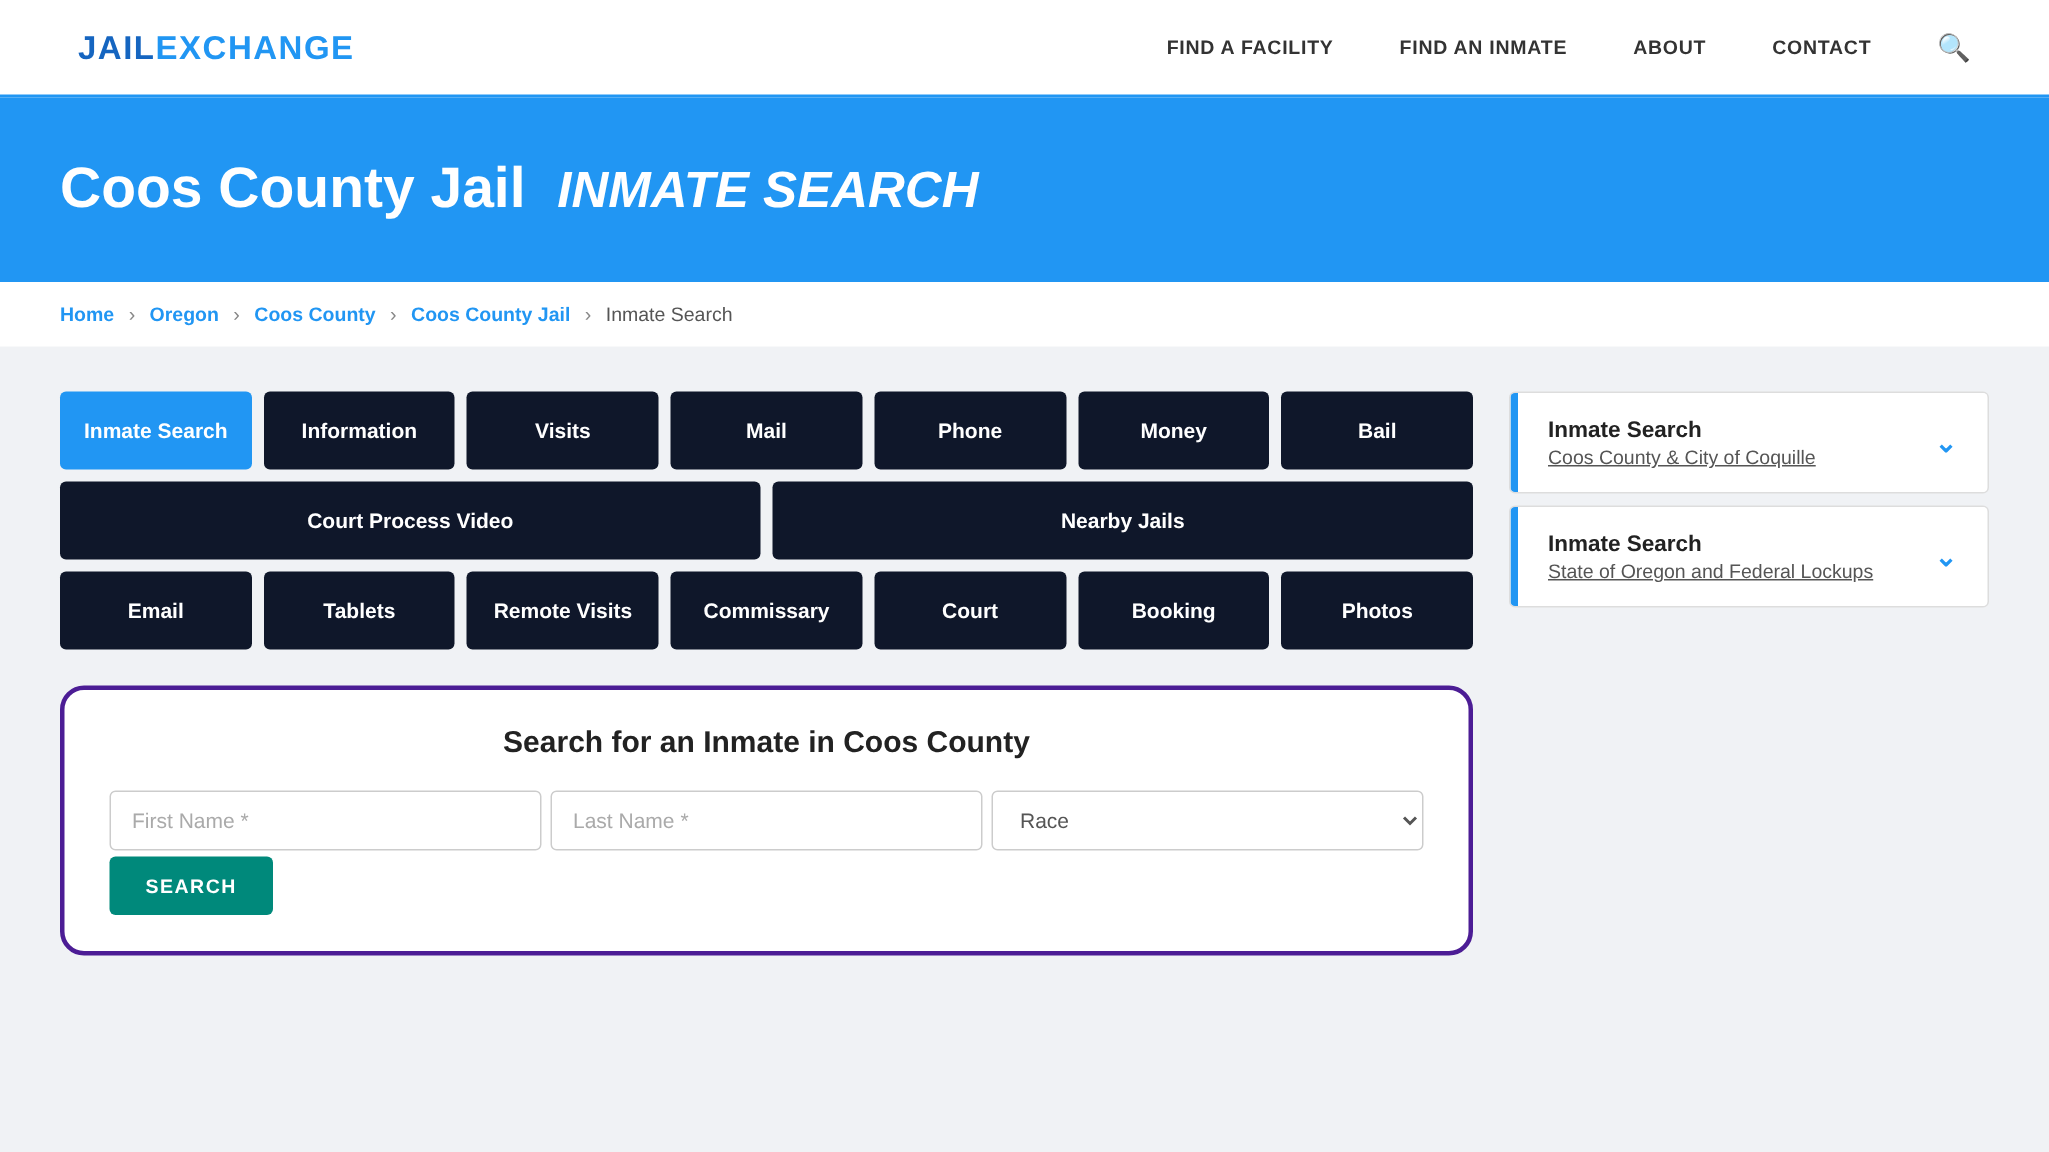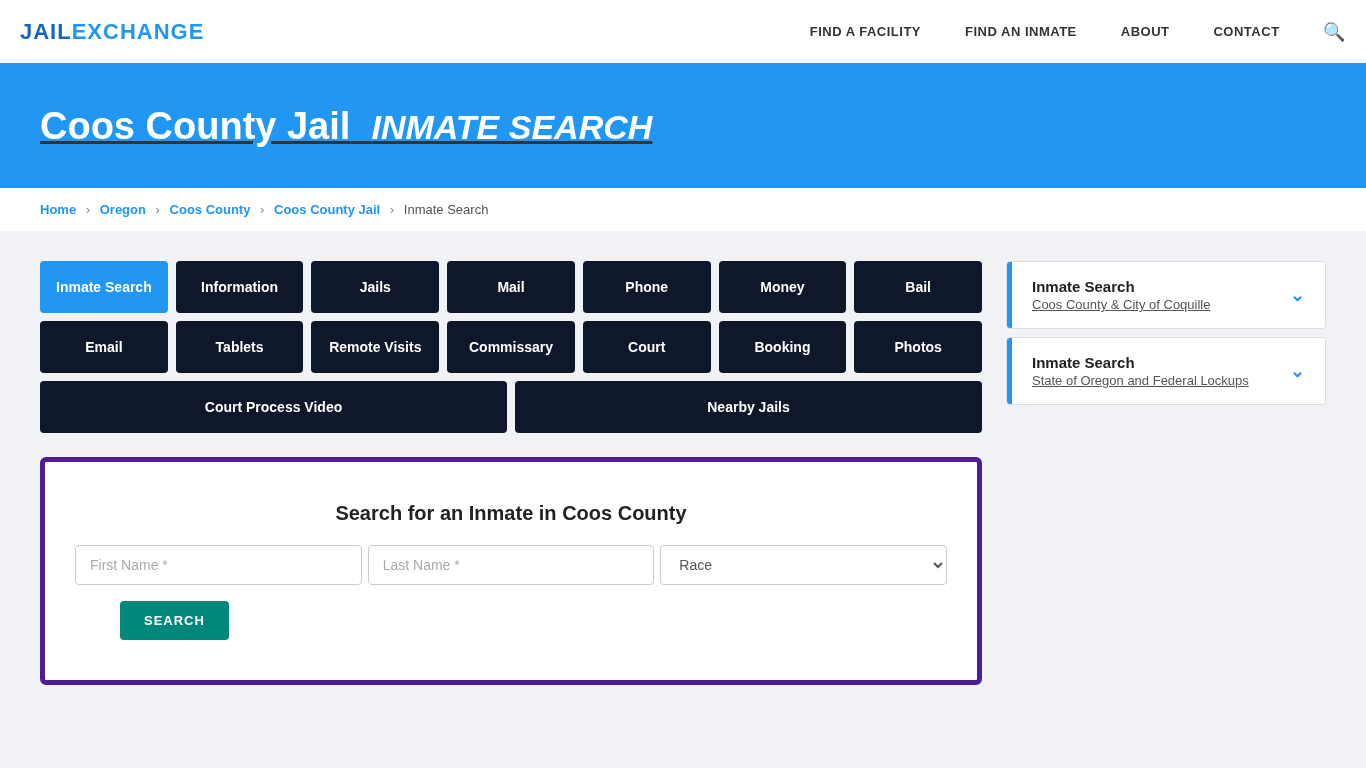--- a/index.html
+++ b/index.html
@@ -5,21 +5,21 @@
     * { box-sizing: border-box; margin: 0; padding: 0; }
     body { font-family: Arial, Helvetica, sans-serif; background: #f0f2f5; color: #333; }
 
     
     header {
       background: #fff;
       border-bottom: 2px solid #2196f3;
       display: flex;
       align-items: center;
       justify-content: space-between;
-      padding: 0 20px;
+      padding: 0 52px;
       height: 65px;
     }
     .logo {
       font-size: 22px;
       font-weight: 900;
       letter-spacing: 1px;
       color: #1565c0;
       text-transform: uppercase;
     }
     .logo span.exchange {
@@ -43,21 +43,20 @@
       border: none;
       cursor: pointer;
       font-size: 18px;
       color: #555;
     }
 
     
     .hero {
       background: #2196f3;
       padding: 40px 40px;
-      text-decoration: underline;
     }
     .hero h1 {
       color: #fff;
       font-size: 38px;
       font-weight: 900;
     }
     .hero h1 em {
       font-style: italic;
       font-weight: 700;
       font-size: 34px;
@@ -112,35 +111,35 @@
       background: #0f172a;
       transition: background 0.2s;
       min-width: 120px;
     }
     .nav-btn.active { background: #2196f3; }
     .nav-btn.wide { flex: 1.2; }
 
     
     .search-box {
       background: #fff;
-      border-radius: 6px;
-      padding: 40px 30px;
-      border: 5px solid #4c1d95;
+      border-radius: 16px;
+      padding: 24px 30px;
+      border: 3px solid #4c1d95;
     }
     .search-box h2 {
       text-align: center;
       font-size: 20px;
       font-weight: 700;
       margin-bottom: 20px;
       color: #222;
     }
     .form-row {
       display: flex;
       gap: 6px;
-      margin-bottom: 16px;
+      margin-bottom: 4px;
       flex-wrap: wrap;
     }
     .form-row input, .form-row select {
       flex: 1;
       padding: 10px 14px;
       border: 1px solid #ccc;
       border-radius: 4px;
       font-size: 14px;
       color: #555;
       background: #fff;
@@ -151,21 +150,20 @@
       background: #00897b;
       color: #fff;
       border: none;
       padding: 12px 24px;
       font-size: 13px;
       font-weight: 700;
       letter-spacing: 1px;
       border-radius: 4px;
       cursor: pointer;
       text-transform: uppercase;
-      margin-left: 45px;
     }
 
     
     .right-col {
       width: 320px;
       flex-shrink: 0;
     }
     .sidebar-card {
       background: #fff;
       border-radius: 4px;
@@ -235,38 +233,38 @@
 </div>
 
 <div class="main-content">
 
   <div class="left-col">
 
     <div class="nav-buttons">
       <div class="nav-row">
         <button class="nav-btn active">Inmate Search</button>
         <button class="nav-btn">Information</button>
-        <button class="nav-btn">Jails</button>
+        <button class="nav-btn">Visits</button>
         <button class="nav-btn">Mail</button>
         <button class="nav-btn">Phone</button>
         <button class="nav-btn">Money</button>
         <button class="nav-btn">Bail</button>
+      </div>
+      <div class="nav-row centered">
+        <button class="nav-btn wide">Court Process Video</button>
+        <button class="nav-btn wide">Nearby Jails</button>
       </div>
       <div class="nav-row">
         <button class="nav-btn">Email</button>
         <button class="nav-btn">Tablets</button>
         <button class="nav-btn">Remote Visits</button>
         <button class="nav-btn">Commissary</button>
         <button class="nav-btn">Court</button>
         <button class="nav-btn">Booking</button>
         <button class="nav-btn">Photos</button>
-      </div>
-      <div class="nav-row centered">
-        <button class="nav-btn wide">Court Process Video</button>
-        <button class="nav-btn wide">Nearby Jails</button>
       </div>
     </div>
 
     <div class="search-box">
       <h2>Search for an Inmate in Coos County</h2>
       <div class="form-row">
         <input type="text" placeholder="First Name *" style="">
         <input type="text" placeholder="Last Name *" style="">
         <select>
           <option>Race</option>

